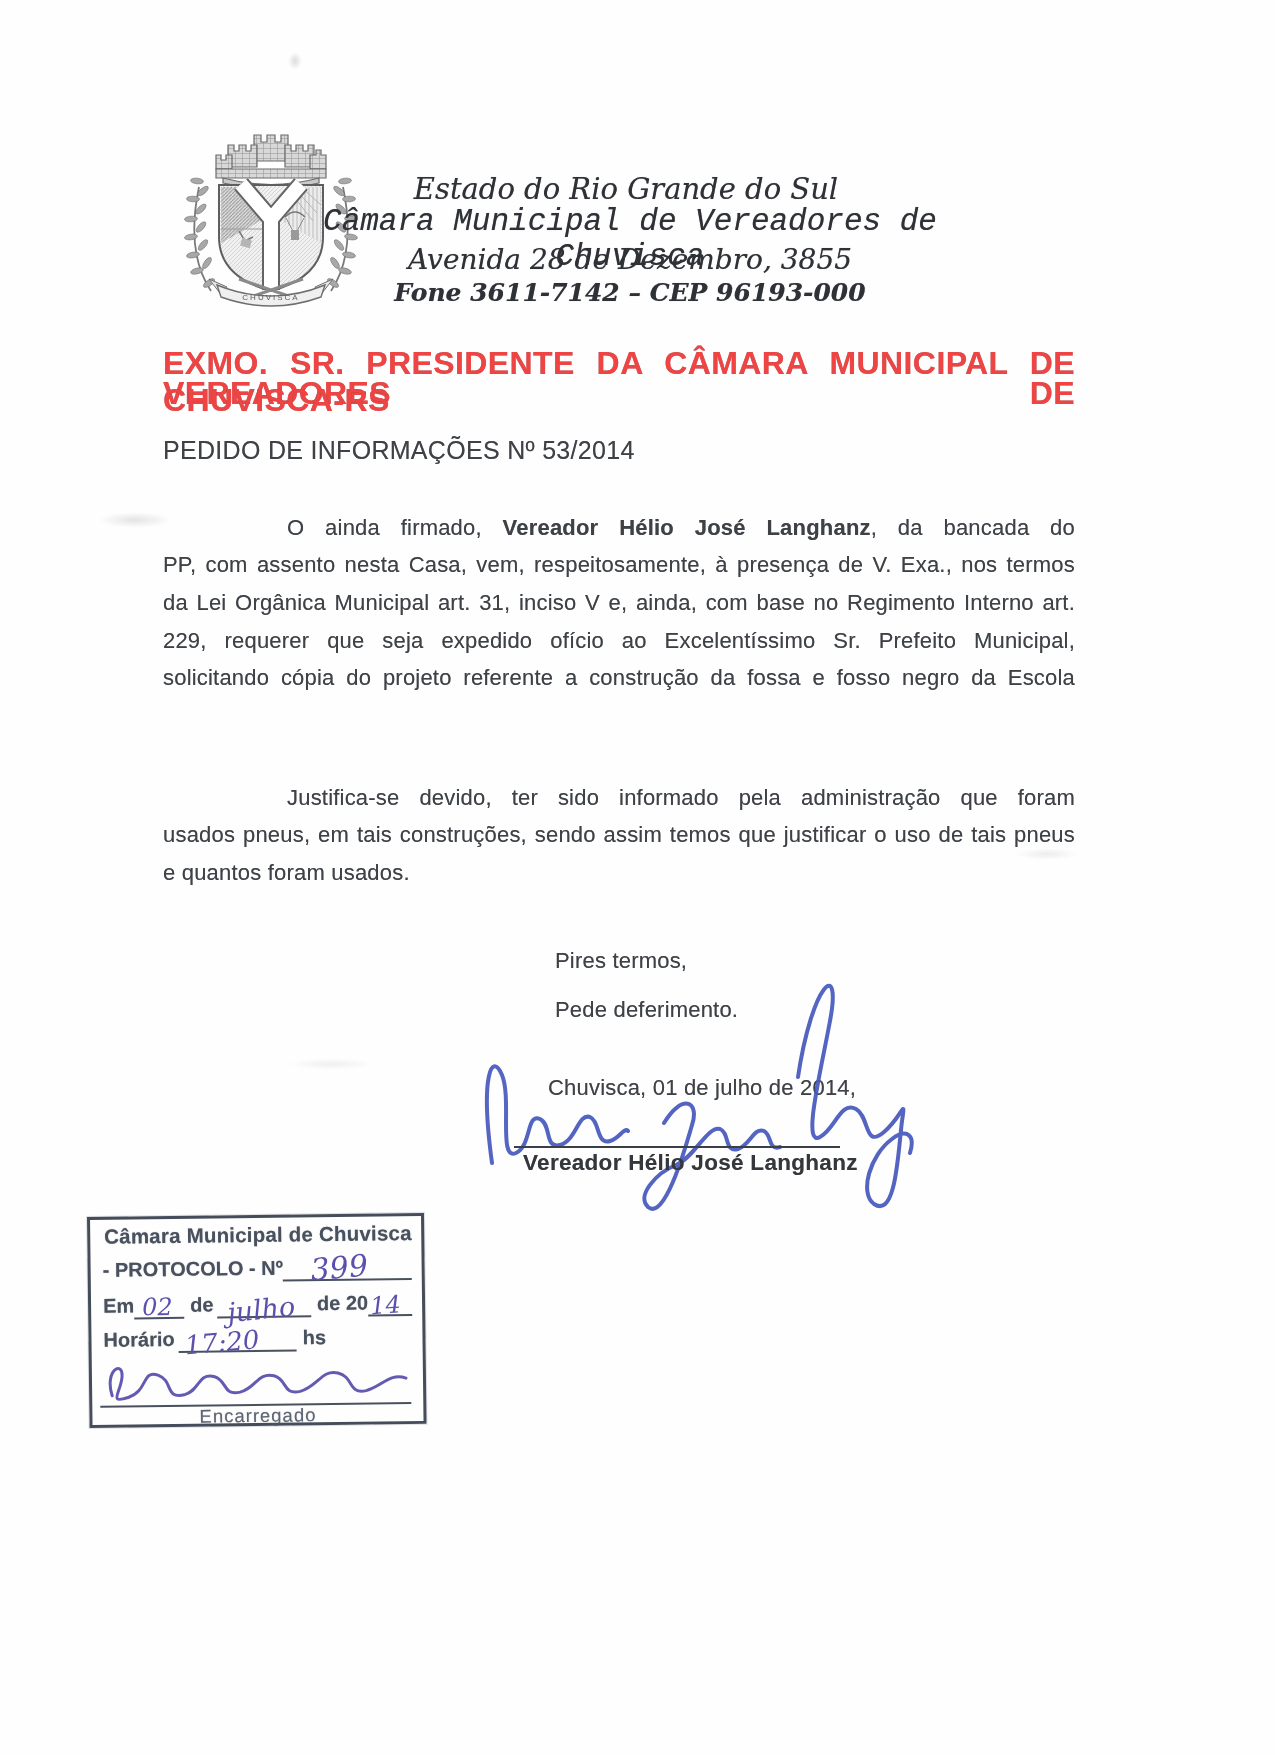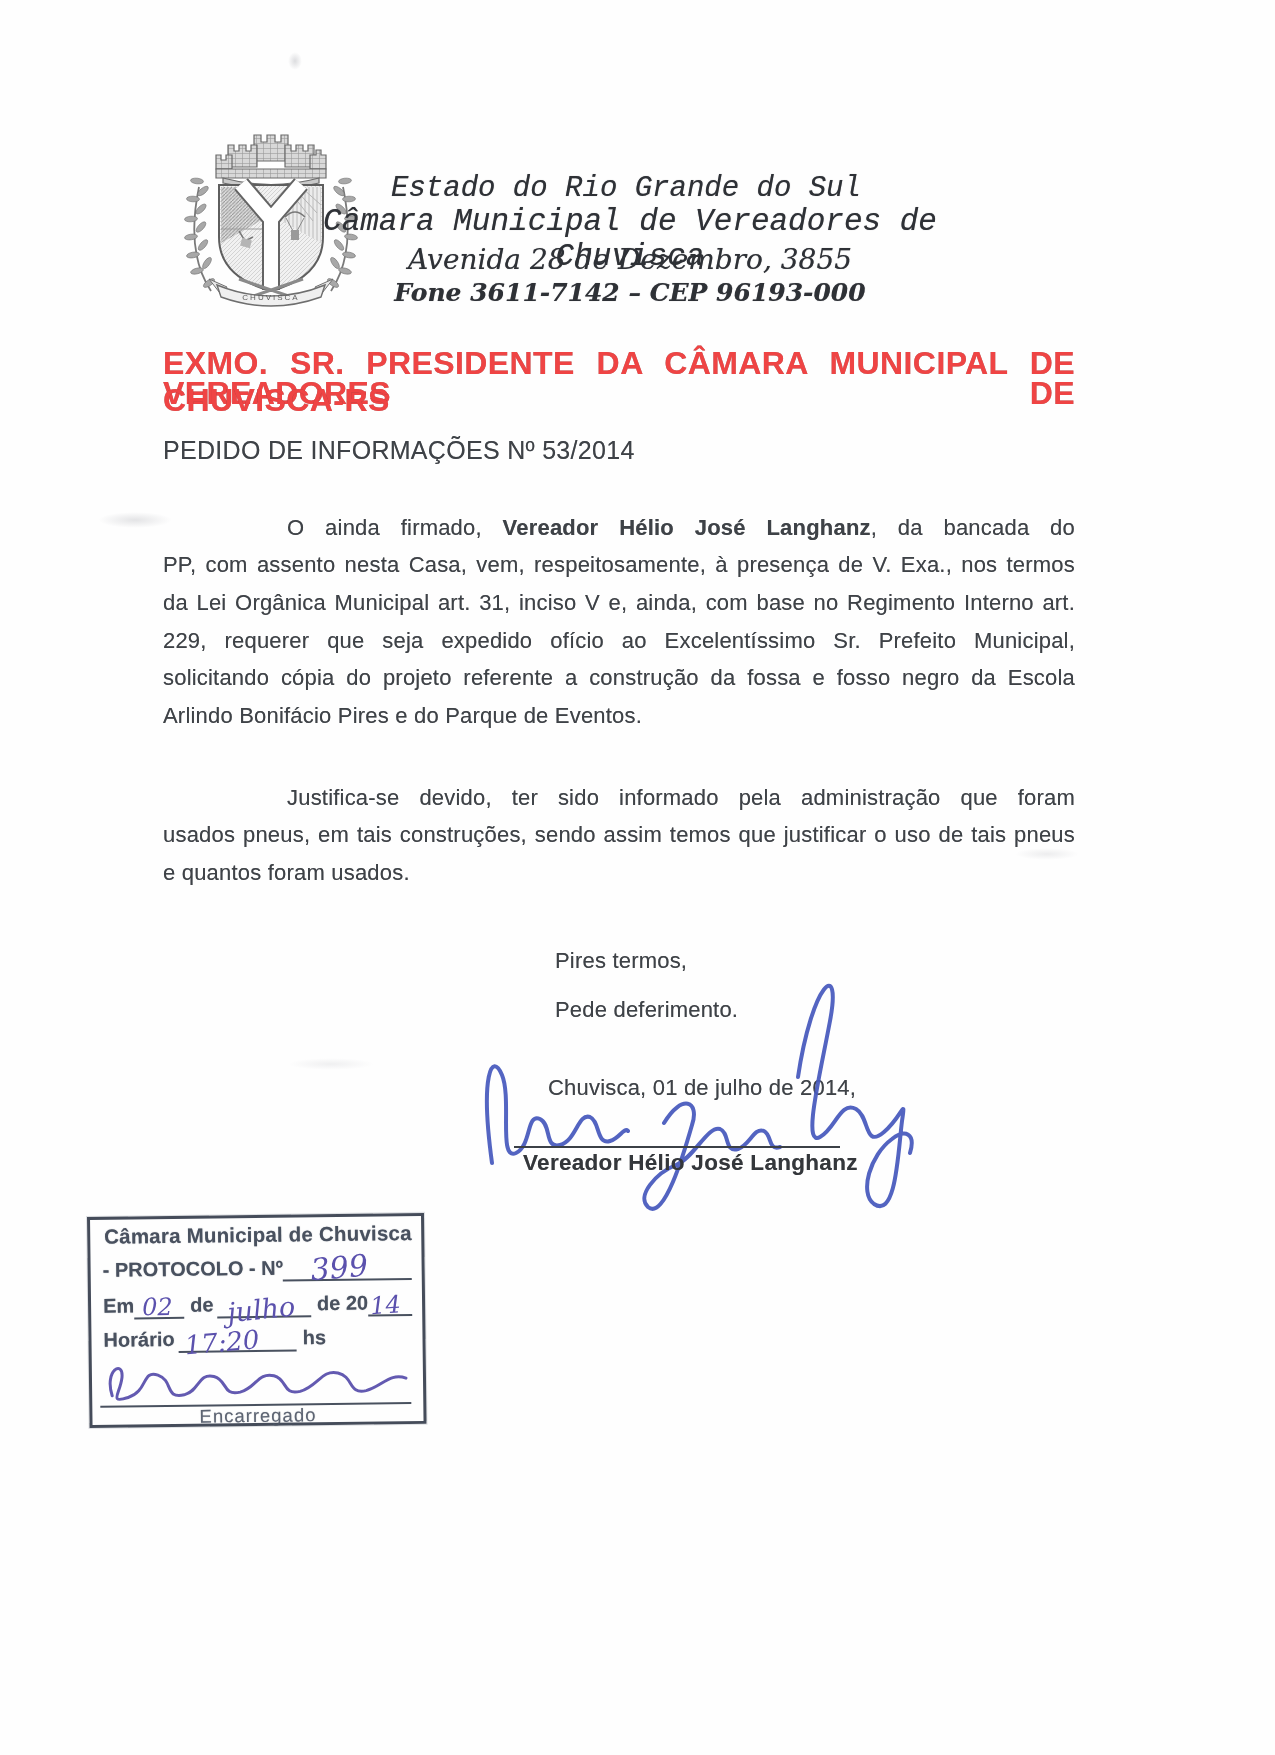--- a/index.html
+++ b/index.html
@@ -6,21 +6,21 @@
   .page{
     position:relative; width:1275px; height:1755px; margin:0 auto;
     background:#fefefe; overflow:hidden;
     font-family:"Liberation Sans", sans-serif; color:#3e4247;
   }
   
   .crest{position:absolute; left:183px; top:131px; width:176px; height:178px;}
   .lh{position:absolute; left:305px; top:170px; width:650px; text-align:center;
       font-family:"DejaVu Serif", serif; font-style:italic; color:#2e3136;
       text-shadow:0 0 0.7px rgba(40,40,50,.55);}
-  .lh .l1{position:absolute; left:0; right:8px; top:2px;  font-size:29px;font-family:Liberation Mono, monospace;}
+  .lh .l1{position:absolute; left:0; right:8px; top:2px;  font-size:29px;}
   .lh .l2{position:absolute; left:0; right:0; top:34px; font-size:31px;font-family:Liberation Mono, monospace;}
   .lh .l3{position:absolute; left:0; right:0; top:73px; font-size:28px;}
   .lh .l4{position:absolute; left:0; right:0; top:108px;font-size:25px; font-weight:bold;}
   
   .tline{position:absolute; left:163px; width:912px; height:30px; line-height:30px;
          font-size:22px; letter-spacing:.2px; white-space:normal;
          text-shadow:0 0 .6px rgba(55,58,62,.5);}
   .just{text-align:justify; text-align-last:justify;}
   .ttl{font-weight:bold; font-size:32px; color:#ef4444; letter-spacing:.4px;}
   .subj{font-size:25px; letter-spacing:.3px;}
@@ -161,21 +161,20 @@
   <div class="tline ttl just" style="top:348px">EXMO. SR. PRESIDENTE DA CÂMARA MUNICIPAL DE VEREADORES DE</div>
   <div class="tline ttl" style="top:385px">CHUVISCA-RS</div>
 
   <div class="tline subj" style="top:435px">PEDIDO DE INFORMAÇÕES Nº 53/2014</div>
 
   <div class="tline just indent" style="top:513px"><span>O ainda firmado, </span><span class="b">Vereador Hélio José Langhanz</span><span>, da bancada do</span></div>
   <div class="tline just" style="top:550px">PP, com assento nesta Casa, vem, respeitosamente, à presença de V. Exa., nos termos</div>
   <div class="tline just" style="top:588px">da Lei Orgânica Municipal art. 31, inciso V e, ainda, com base no Regimento Interno art.</div>
   <div class="tline just" style="top:626px">229, requerer que seja expedido ofício ao Excelentíssimo Sr. Prefeito Municipal,</div>
   <div class="tline just" style="top:663px">solicitando cópia do projeto referente a construção da fossa e fosso negro da Escola</div>
-  <div class="tline" style="top:701px">Arlindo Bonifácio Pires e do Parque de Eventos.</div>
 
   <div class="tline just indent" style="top:783px">Justifica-se devido, ter sido informado pela administração que foram</div>
   <div class="tline just" style="top:820px">usados pneus, em tais construções, sendo assim temos que justificar o uso de tais pneus</div>
   <div class="tline" style="top:858px">e quantos foram usados.</div>
 
   <div class="closing" style="left:555px; top:948px">Pires termos,</div>
   <div class="closing" style="left:555px; top:997px">Pede deferimento.</div>
   <div class="closing" style="left:548px; top:1075px">Chuvisca, 01 de julho de 2014,</div>
 
   <svg class="sig-svg" viewBox="0 0 455 290" aria-hidden="true">

